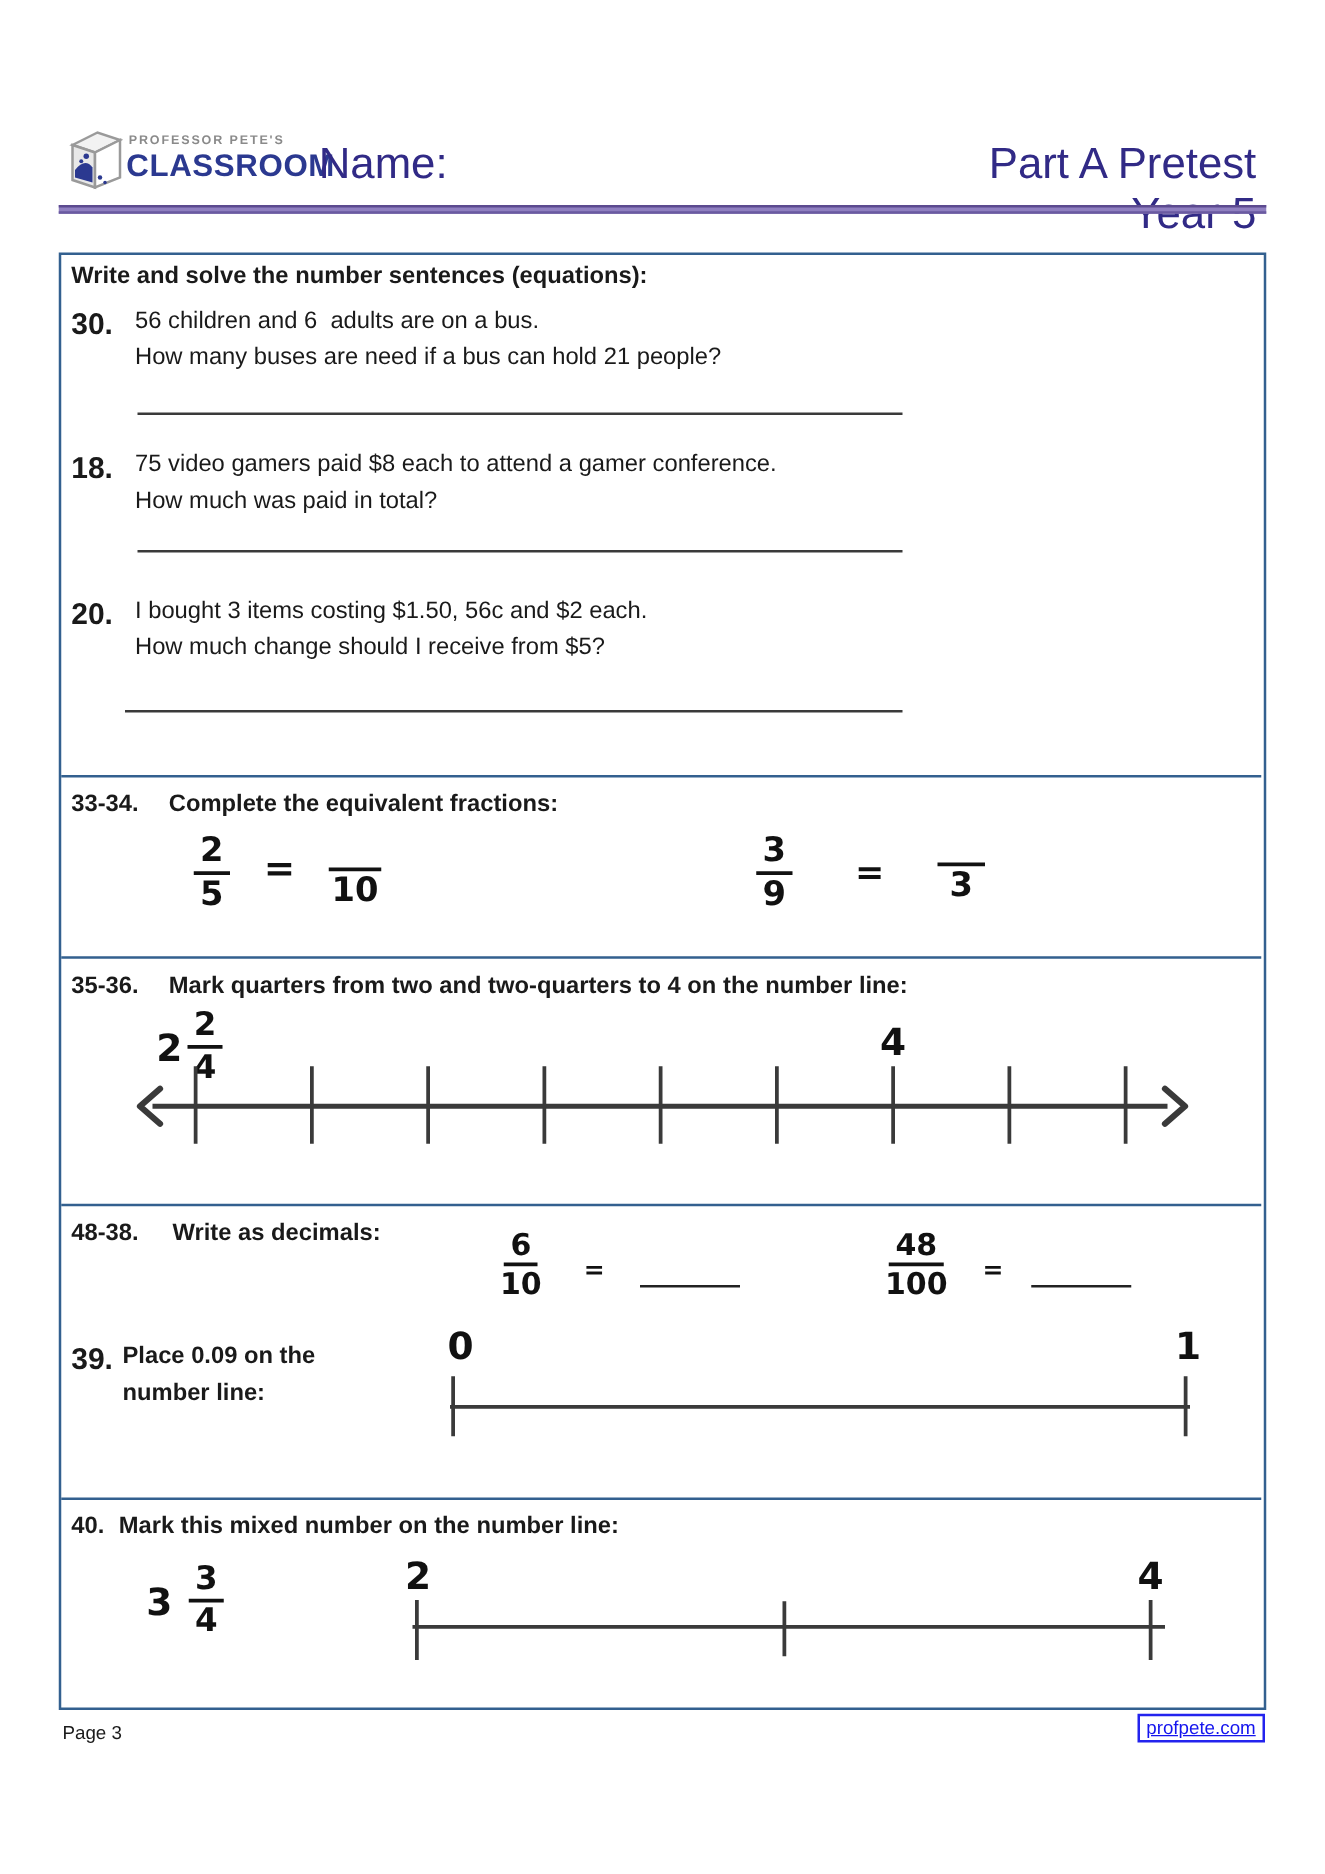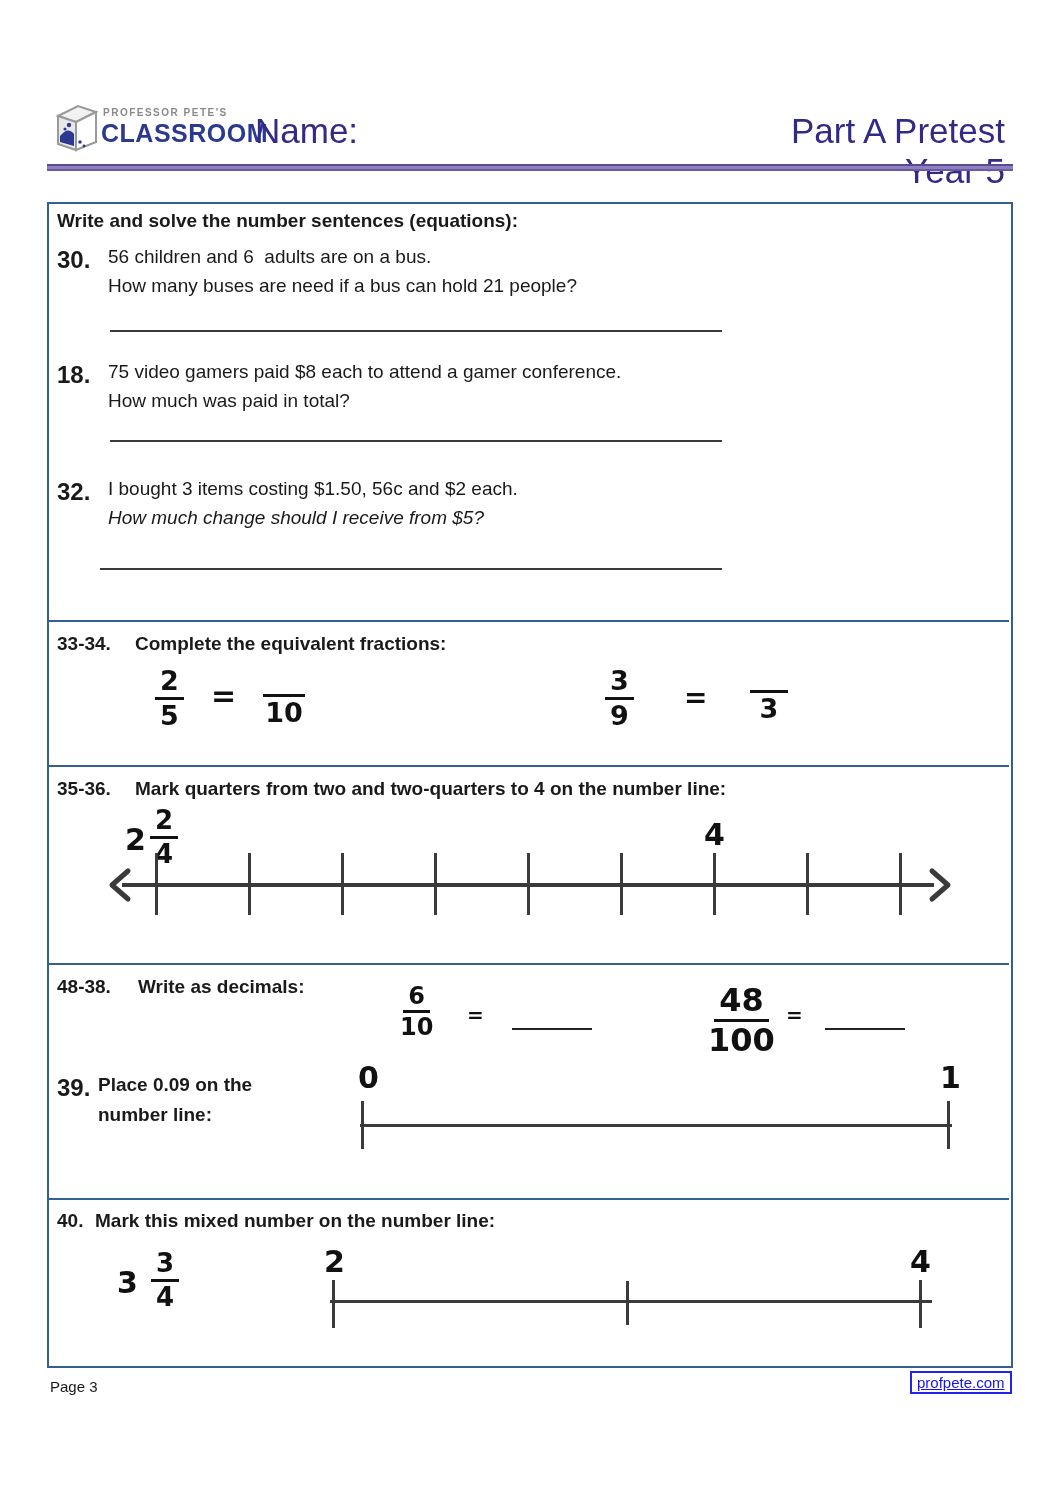--- a/index.html
+++ b/index.html
@@ -72,23 +72,23 @@
     <span class="abs qnum" style="left:57px;top:246px;">30.</span>
     <span class="abs qtext" style="left:108px;top:246px;">56 children and 6  adults are on a bus.</span>
     <span class="abs qtext" style="left:108px;top:275px;">How many buses are need if a bus can hold 21 people?</span>
     <div class="abs ansline" style="left:110px;top:330px;width:612px;"></div>
 
     <span class="abs qnum" style="left:57px;top:361px;">18.</span>
     <span class="abs qtext" style="left:108px;top:361px;">75 video gamers paid $8 each to attend a gamer conference.</span>
     <span class="abs qtext" style="left:108px;top:390px;">How much was paid in total?</span>
     <div class="abs ansline" style="left:110px;top:440px;width:612px;"></div>
 
-    <span class="abs qnum" style="left:57px;top:478px;">32.</span>
+    <span class="abs qnum" style="left:57px;top:478px;">20.</span>
     <span class="abs qtext" style="left:108px;top:478px;">I bought 3 items costing $1.50, 56c and $2 each.</span>
-    <span class="abs qtext" style="left:108px;top:507px;font-style:italic;">How much change should I receive from $5?</span>
+    <span class="abs qtext" style="left:108px;top:507px;">How much change should I receive from $5?</span>
     <div class="abs ansline" style="left:100px;top:568px;width:622px;"></div>
   </div>
 
   
   <div class="grp">
     <span class="abs heading" style="left:57px;top:633px;">33-34.</span>
     <span class="abs heading" style="left:135px;top:633px;">Complete the equivalent fractions:</span>
 
     <span class="abs frac" style="left:155px;top:666px;font-size:27px;">
       <span class="fn">2</span>
@@ -152,21 +152,21 @@
     <span class="abs heading" style="left:57px;top:976px;">48-38.</span>
     <span class="abs heading" style="left:138px;top:976px;">Write as decimals:</span>
 
     <span class="abs frac" style="left:400px;top:983px;font-size:24px;">
       <span class="fn">6</span>
       <span class="fd">10</span>
     </span>
     <span class="abs eqsign" style="left:467px;top:1003px;font-size:20px;">=</span>
     <div class="abs blankline" style="left:512px;top:1028px;width:80px;"></div>
 
-    <span class="abs frac" style="left:708px;top:983px;font-size:32px;">
+    <span class="abs frac" style="left:708px;top:983px;font-size:24px;">
       <span class="fn">48</span>
       <span class="fd">100</span>
     </span>
     <span class="abs eqsign" style="left:786px;top:1003px;font-size:20px;">=</span>
     <div class="abs blankline" style="left:825px;top:1028px;width:80px;"></div>
   </div>
 
   <div class="grp">
     <span class="abs qnum" style="left:57px;top:1074px;">39.</span>
     <span class="abs heading" style="left:98px;top:1074px;">Place 0.09 on the</span>

